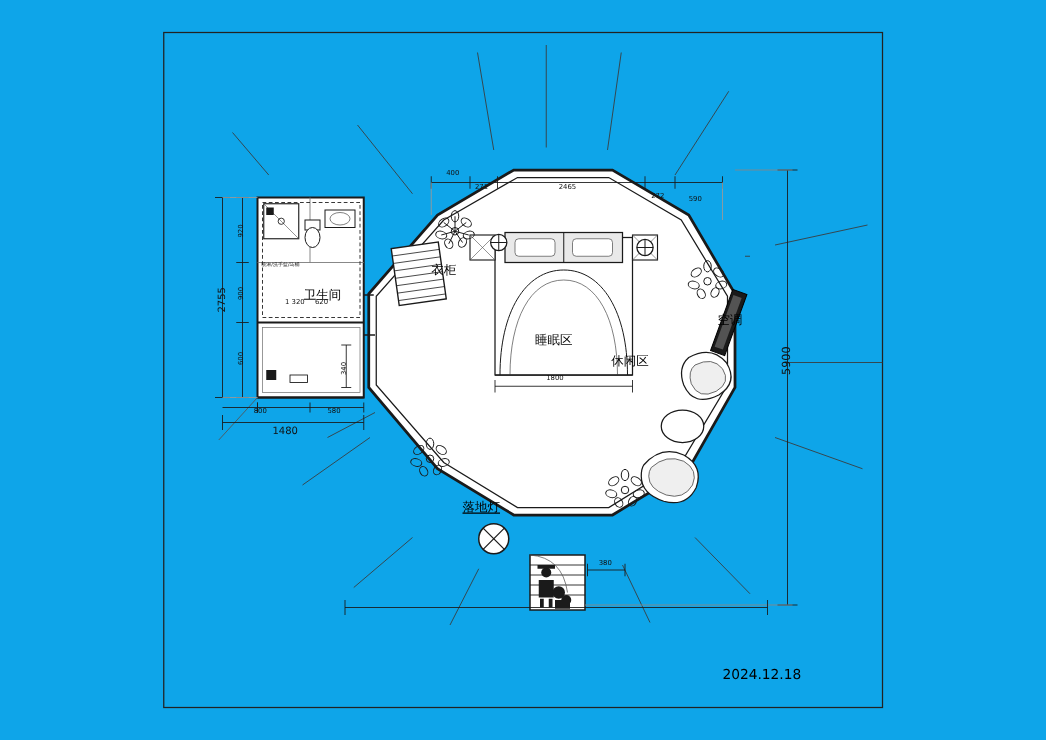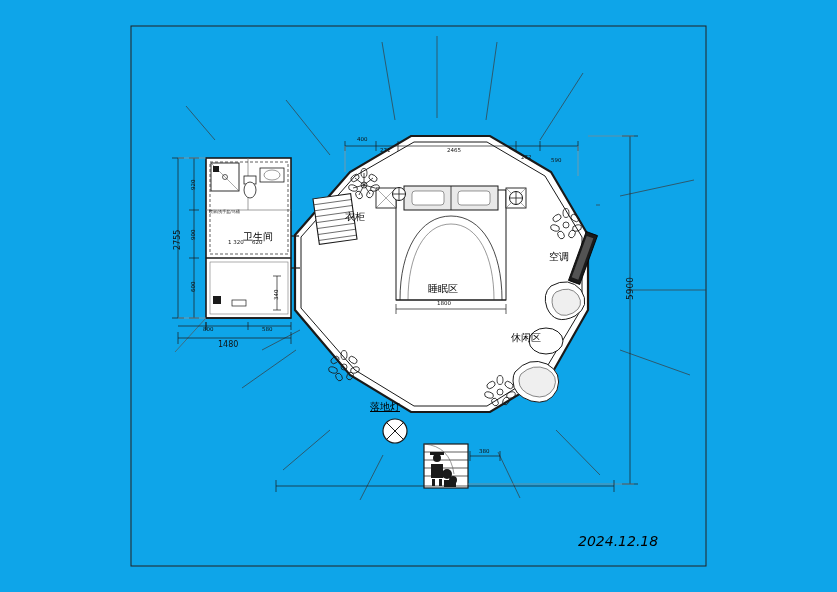--- a/index.html
+++ b/index.html
@@ -40,23 +40,22 @@
     font-size: 5.5px;
     color: #111111;
     text-align: center;
   }
   .lbl-dim-v {
     font-size: 5.5px;
     color: #111111;
     transform-origin: 0 0;
   }
   .lbl-date {
-    font-size: 14px;
+    font-size: 11px;
     color: #000000;
-    font-style: italic;
   }
   .lbl-tiny {
     font-size: 4px;
     color: #222222;
   }
 </style>
 </head>
 <body>
 
 <div id="canvas">
@@ -316,23 +315,23 @@
 
     <g stroke="#1a1a1a" stroke-width="0.7">
       <line x1="277" y1="276" x2="277" y2="310"></line>
       <line x1="273" y1="276" x2="281" y2="276"></line>
       <line x1="273" y1="310" x2="281" y2="310"></line>
     </g>
   </svg>
 
   <div class="lbl lbl-room" style="left:243px; top:232px;">卫生间</div>
   <div class="lbl lbl-room" style="left:345px; top:212px;">衣柜</div>
-  <div class="lbl lbl-room" style="left:428px; top:284px;">睡眠区</div>
-  <div class="lbl lbl-room" style="left:549px; top:252px;">空调</div>
-  <div class="lbl lbl-room" style="left:511px; top:285px;margin-top:48px;">休闲区</div>
+  <div class="lbl lbl-room" style="left:428px; top:268px;">睡眠区</div>
+  <div class="lbl lbl-room" style="left:574px; top:252px;">空调</div>
+  <div class="lbl lbl-room" style="left:489px; top:285px;">休闲区</div>
   <div class="lbl lbl-room" style="left:370px; top:402px;text-decoration:underline;">落地灯</div>
 
   <div class="lbl lbl-dim-v" style="left:626px; top:300px; transform: rotate(-90deg); font-size:9px;">5900</div>
   <div class="lbl lbl-dim-v" style="left:174px; top:250px; transform: rotate(-90deg); font-size:8px;">2755</div>
 
   <div class="lbl lbl-dim-v" style="left:191px; top:190px; transform: rotate(-90deg);">920</div>
   <div class="lbl lbl-dim-v" style="left:191px; top:240px; transform: rotate(-90deg);">900</div>
   <div class="lbl lbl-dim-v" style="left:191px; top:292px; transform: rotate(-90deg);">600</div>
 
   <div class="lbl lbl-dim" style="left:218px; top:341px; font-size:8px;">1480</div>

